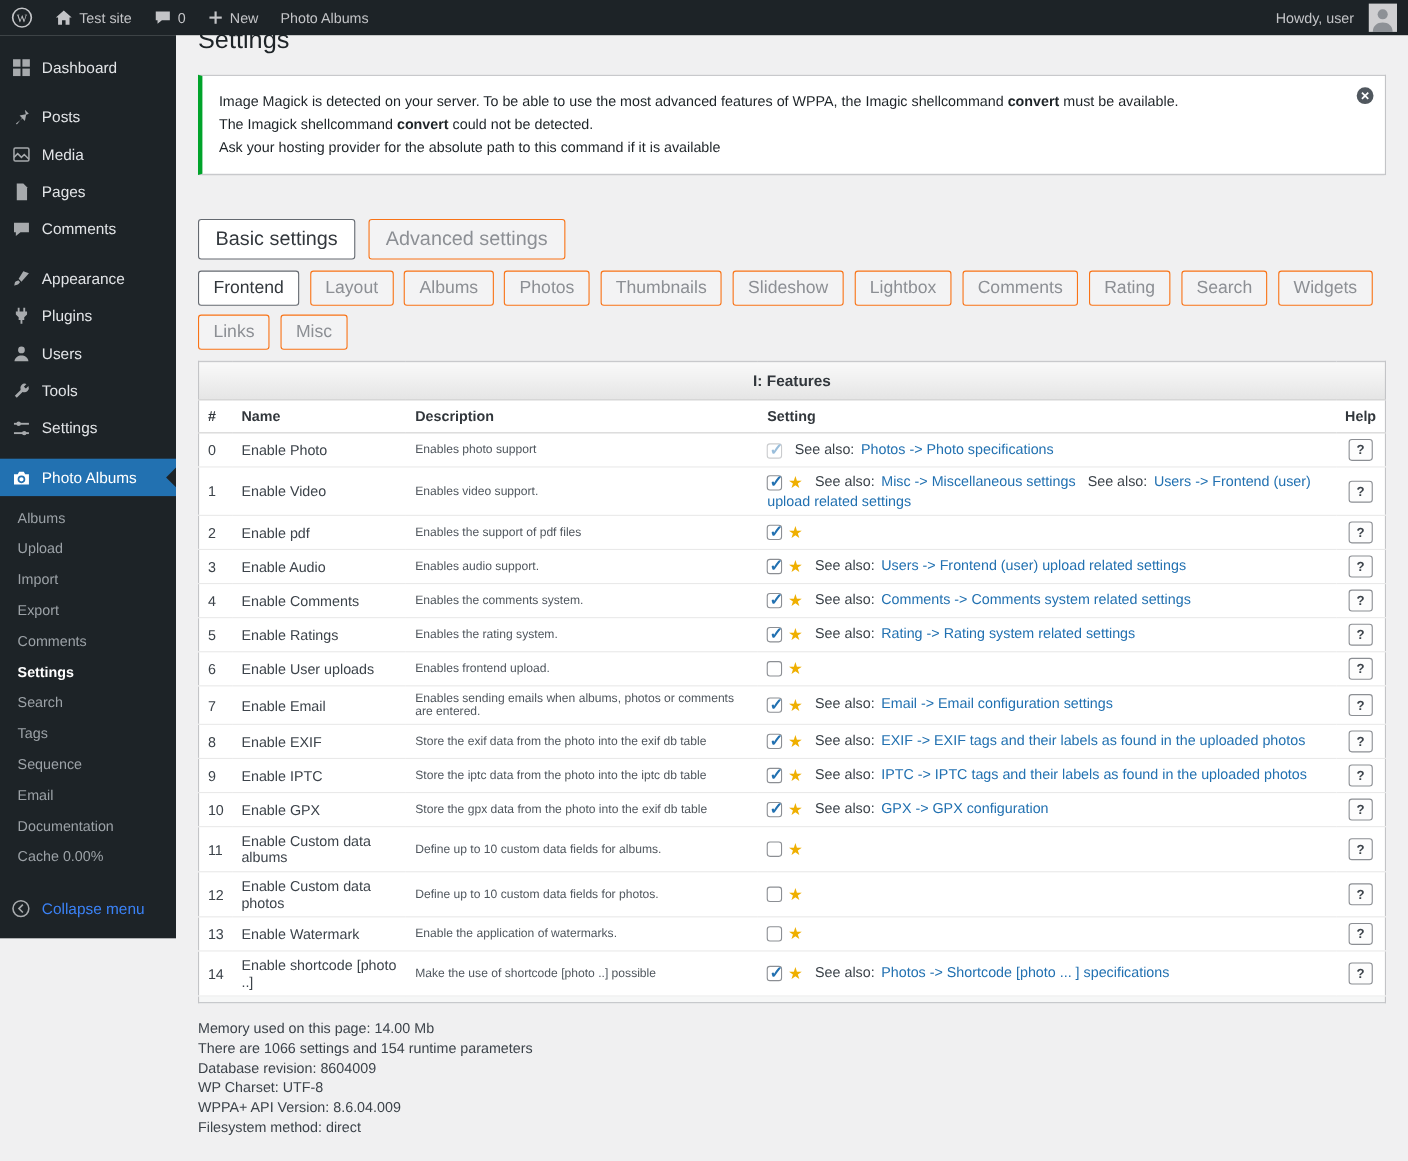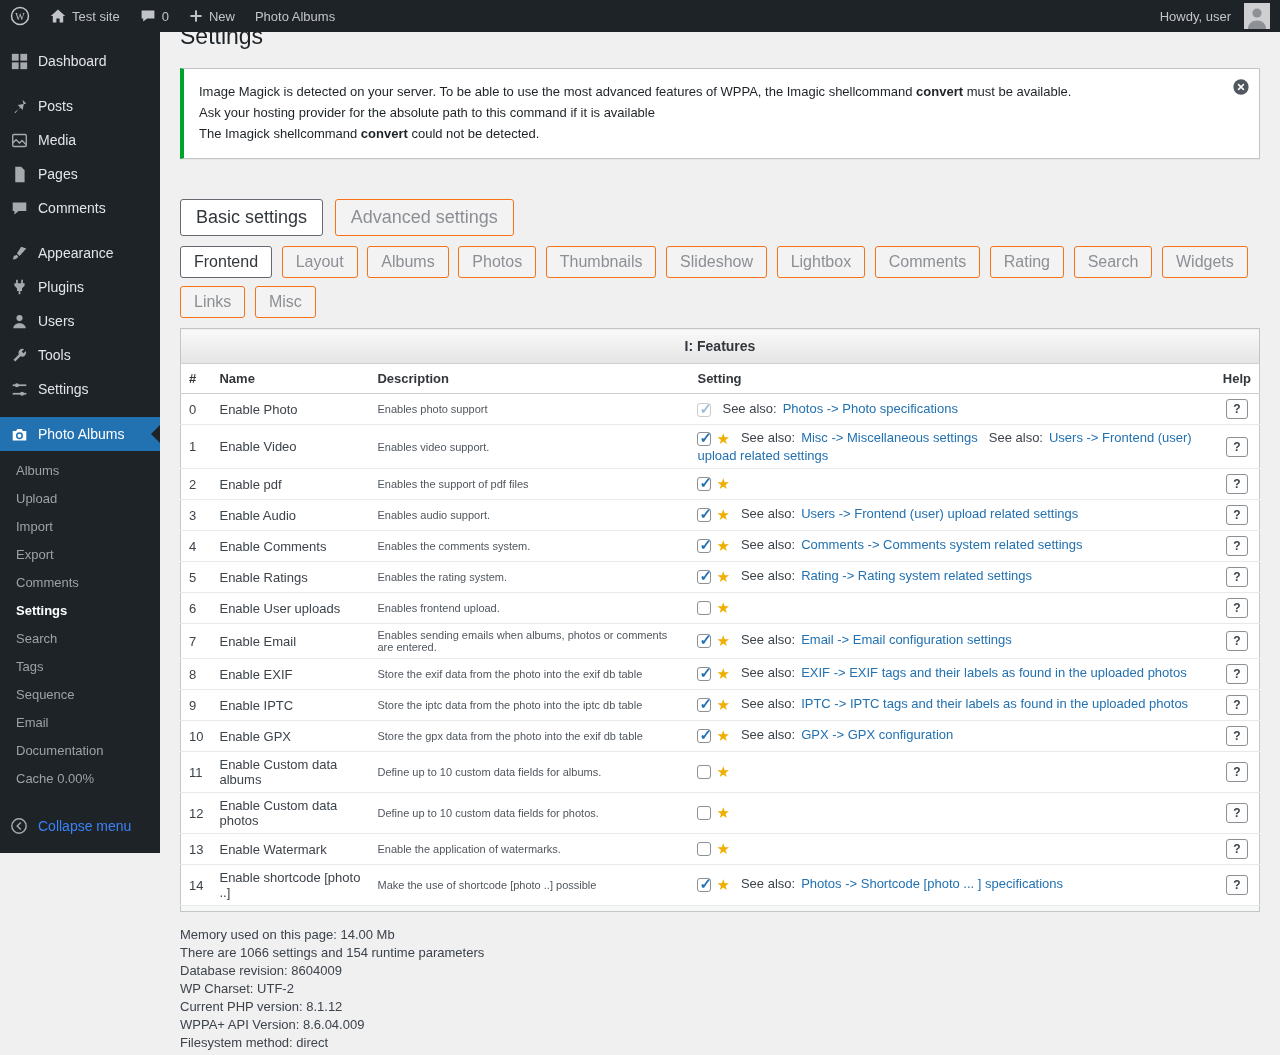--- a/index.html
+++ b/index.html
@@ -290,22 +290,22 @@
   <h1 class="page-title">Settings</h1>
 
   <div class="notice">
     <button class="dismiss-btn">
       <svg width="18" height="18" viewBox="0 0 20 20">
           <circle cx="10" cy="10" r="8.5" fill="#50575e"></circle>
           <path d="M6.8 6.8l6.4 6.4M13.2 6.8l-6.4 6.4" stroke="#fff" stroke-width="1.7"></path>
         </svg>
     </button>
     <p><span>Image Magick is detected on your server. To be able to use the most advanced features of WPPA, the Imagic shellcommand </span><b>convert</b><span> must be available.</span></p>
+    <p><span>The Imagick shellcommand </span><b>convert</b><span> could not be detected.</span></p>
     <p>Ask your hosting provider for the absolute path to this command if it is available</p>
-    <p><span>The Imagick shellcommand </span><b>convert</b><span> could not be detected.</span></p>
   </div>
 
   <div class="main-tabs">
     <button class="btn-tab active">Basic settings</button>
     <button class="btn-tab">Advanced settings</button>
   </div>
 
   <div class="sub-tabs">
     <button class="btn-tab active">Frontend</button>
     <button class="btn-tab">Layout</button>
@@ -442,19 +442,18 @@
           <td class="cell-help"><button class="help-btn">?</button></td>
         </tr>
       </tbody>
   </table>
   <div class="table-strip"></div>
 
   <div class="footer-info">
       <div class="footer-line">Memory used on this page: 14.00 Mb</div>
       <div class="footer-line">There are 1066 settings and 154 runtime parameters</div>
       <div class="footer-line">Database revision: 8604009</div>
-      <div class="footer-line">WP Charset: UTF-2</div>
-      <div class="footer-line">Current PHP version: 8.1.12</div>
+      <div class="footer-line">WP Charset: UTF-8</div>
       <div class="footer-line">WPPA+ API Version: 8.6.04.009</div>
       <div class="footer-line">Filesystem method: direct</div>
     </div>
 
 </div>
 
 </body></html>

